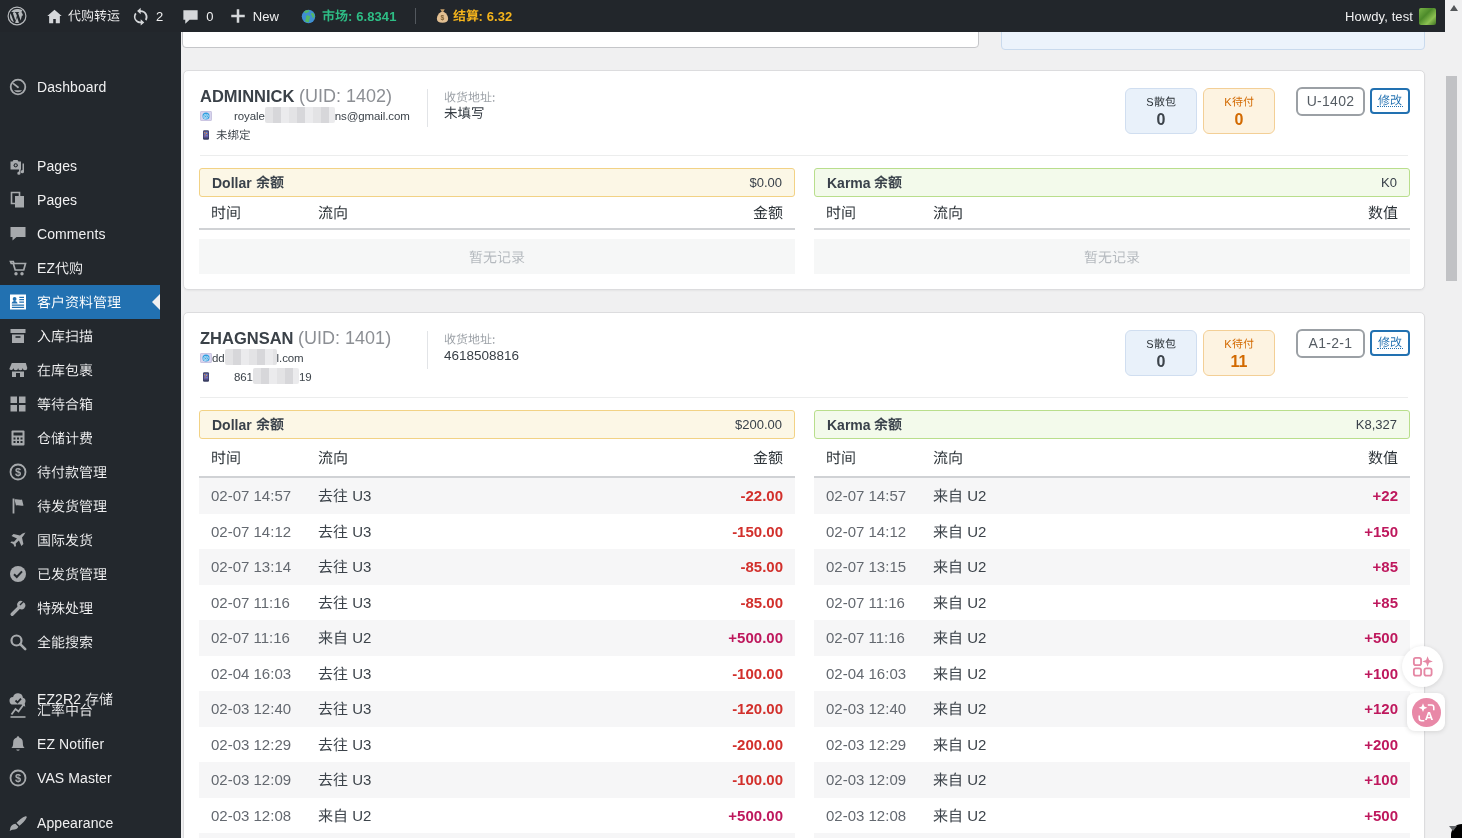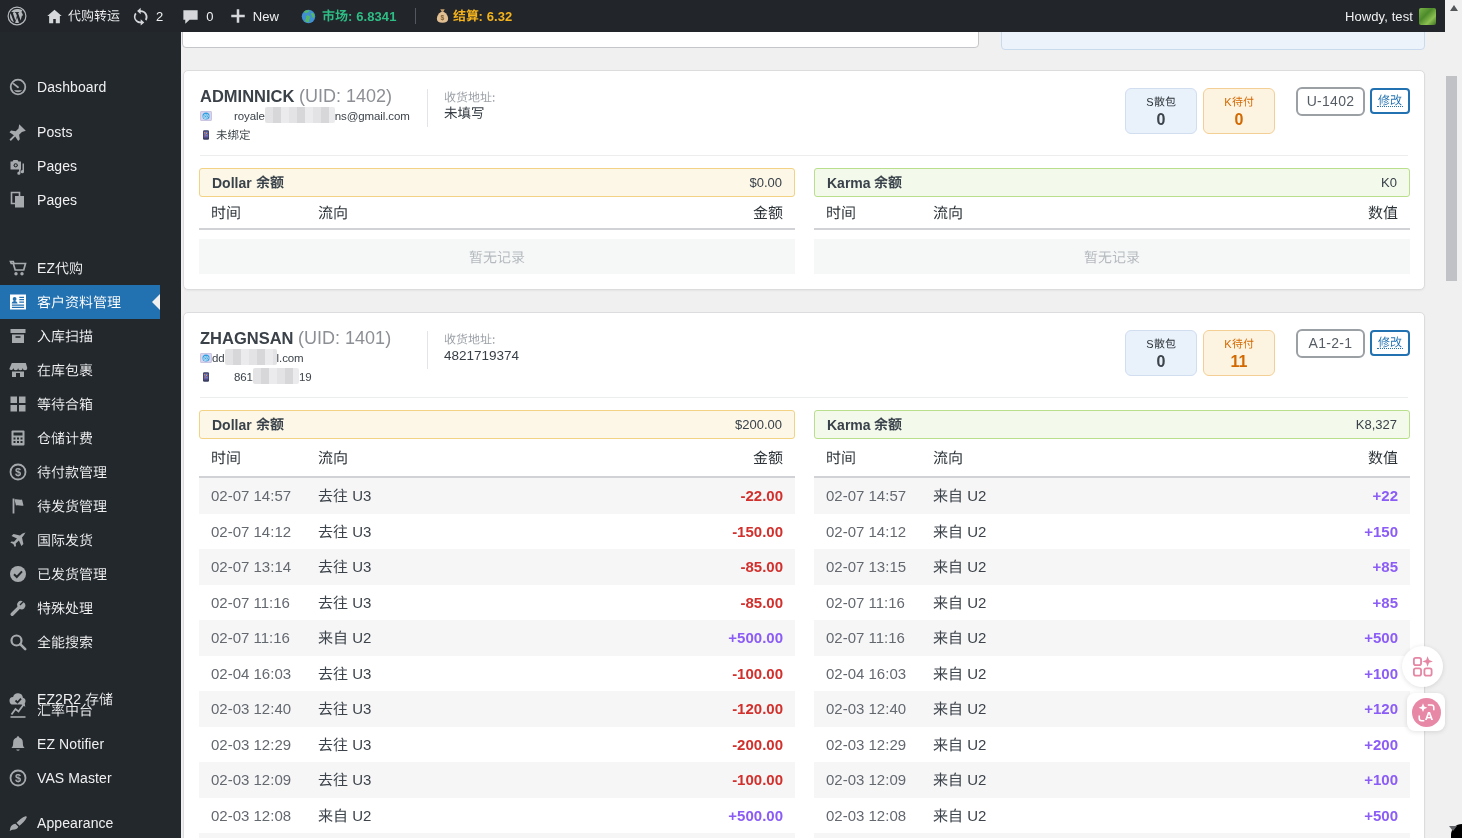--- a/index.html
+++ b/index.html
@@ -50,21 +50,21 @@
 .pamt{font-size:13px}
 .thead{display:flex;align-items:center;height:39px;border-bottom:2px solid #d0d2d5;color:#2c3338}
 .thead.th1{height:33px}
 .trow{display:flex;align-items:center;height:35.5px;color:#3c434a}
 .trow.odd{background:#f6f6f7}
 .c1{width:107px;padding-left:12px;flex-shrink:0}
 .c2{flex:1;padding-left:12px}
 .c3{padding-right:12px;text-align:right}
 .date{color:#646970}
 .neg{color:#d2302c;font-weight:bold}
-.pos{color:#8b5cf6;font-weight:bold}
+.pos{color:#be185d;font-weight:bold}
 .empty{margin-top:9px;height:35px;background:#f6f7f7;color:#b4b9be;font-size:14px;display:flex;align-items:center;justify-content:center}
 .fb1{position:absolute;left:1402px;top:646px;width:41px;height:41px;border-radius:50%;background:#fff;box-shadow:0 1px 5px rgba(0,0,0,.12);display:flex;align-items:center;justify-content:center;z-index:60}
 .fb2wrap{position:absolute;left:1407px;top:693px;width:38px;height:38px;border-radius:8px;background:#fff;box-shadow:0 1px 5px rgba(0,0,0,.12);display:flex;align-items:center;justify-content:center;z-index:60}
 .fb2{width:29px;height:29px;border-radius:50%;background:#e888a7;display:flex;align-items:center;justify-content:center}
 .sbar{position:absolute;left:1445px;top:0;width:17px;height:838px;background:#f0f0f1;z-index:55}
 .sarrow{position:absolute;left:4.5px;top:5px;width:0;height:0;border:4px solid transparent;border-bottom:6px solid #54575a;border-top:none}
 .sthumb{position:absolute;left:1px;top:76px;width:11px;height:205px;background:#c1c2c5}
 .corner{position:absolute;left:1451px;top:824px;width:11px;height:14px;background:#000;border-top-left-radius:11px;z-index:70}
 .ctri{position:absolute;left:1449px;top:826px;width:0;height:0;border:4.5px solid transparent;border-top:5.5px solid #63666a;z-index:71}
 </style></head>
@@ -188,21 +188,21 @@
           <g fill="#4fc3f7">
             <rect x="8.5" y="3.8" width="2" height="1.5"></rect>
             <rect x="5" y="6.5" width="1.5" height="1.5"></rect>
             <rect x="9" y="10.5" width="1.8" height="1.5"></rect>
           </g>
         </svg><span style="margin-left:24px">861<span class="blur" style="width:46px;height:16px;vertical-align:-3px"></span>19</span></div>
 <div class="vdiv"></div>
 <div class="alabel"><svg class="zh" style="width:4.28em;" viewBox="0 0 428 100">
           <path d="M55 23H96V31H55ZM58 4 65 5Q64 15 61 24Q58 33 55 41Q51 48 46 54Q46 53 45 52Q44 51 43 50Q42 49 41 48Q45 43 48 36Q52 29 54 21Q56 13 58 4ZM81 27 89 28Q86 45 81 58Q76 71 68 80Q60 90 47 96Q47 95 46 94Q45 93 44 92Q43 91 43 90Q54 84 62 75Q70 67 74 55Q79 43 81 27ZM58 30Q61 43 66 55Q71 67 79 76Q86 85 96 89Q96 90 95 91Q94 92 93 93Q92 95 91 96Q81 90 73 80Q66 71 60 58Q55 46 52 31ZM32 5H40V96H32ZM9 78 8 71 12 68 36 60Q36 61 37 63Q37 65 38 66Q29 70 24 71Q18 73 16 75Q13 76 11 77Q10 77 9 78ZM9 78Q9 77 8 76Q8 74 7 73Q7 72 6 71Q7 70 8 69Q10 67 10 64V15H17V71Q17 71 16 72Q15 72 13 73Q12 75 10 76Q9 77 9 78Z M146 57H154V66Q154 69 153 72Q152 76 150 79Q147 82 143 85Q138 88 130 91Q122 94 111 96Q111 95 110 94Q109 93 108 92Q107 91 106 90Q117 88 125 86Q132 83 136 81Q140 78 142 76Q145 73 145 71Q146 68 146 66ZM153 81 157 76Q161 77 167 79Q172 81 177 83Q182 84 186 86Q191 88 194 90L190 96Q187 94 182 92Q178 90 173 88Q168 86 163 84Q157 83 153 81ZM119 46H182V77H174V53H127V78H119ZM187 7 192 13Q186 16 177 19Q168 22 158 24Q149 26 139 28Q139 27 138 25Q138 24 137 23Q144 21 151 19Q158 18 165 16Q172 14 177 12Q183 10 187 7ZM152 4H160V30Q160 33 161 33Q162 34 165 34Q166 34 169 34Q171 34 174 34Q177 34 179 34Q182 34 183 34Q185 34 186 33Q187 32 187 30Q188 28 188 24Q189 24 191 25Q193 26 194 26Q194 32 193 35Q192 38 190 39Q187 40 183 40Q183 40 181 40Q179 40 176 40Q174 40 172 40Q169 40 167 40Q166 40 165 40Q160 40 157 40Q154 39 153 37Q152 34 152 30ZM133 4 140 6Q136 11 131 16Q126 20 120 24Q115 28 109 31Q109 30 108 29Q107 28 106 27Q105 26 104 26Q109 23 115 19Q120 16 125 12Q130 8 133 4ZM123 18 128 12 130 13V42H123Z M264 4H271V74H264ZM232 45 286 23 289 29 235 52ZM243 13H250V80Q250 83 251 84Q251 86 253 86Q255 87 258 87Q259 87 261 87Q264 87 267 87Q270 87 273 87Q276 87 278 87Q281 87 282 87Q285 87 287 86Q288 85 289 82Q289 78 290 73Q291 74 293 74Q295 75 296 76Q296 82 295 86Q293 90 290 92Q288 94 282 94Q282 94 279 94Q277 94 273 94Q270 94 267 94Q263 94 261 94Q258 94 258 94Q252 94 249 93Q246 91 244 88Q243 86 243 80ZM285 24H284L286 22L287 21L292 23L292 24Q292 31 292 38Q292 44 292 49Q292 54 291 57Q291 61 291 62Q290 65 289 67Q288 68 285 69Q283 69 281 69Q278 69 276 69Q276 68 275 66Q275 64 274 63Q276 63 278 63Q280 63 281 63Q282 63 283 62Q284 62 284 60Q284 59 284 56Q284 53 285 48Q285 44 285 37Q285 31 285 24ZM204 28H236V35H204ZM217 5H224V70H217ZM203 73Q207 71 213 69Q218 67 224 64Q230 62 236 59L237 66Q229 70 221 74Q213 77 206 80Z M368 39H395V46H368ZM331 85H396V92H331ZM366 5H373V89H366ZM343 26H351V88H343ZM304 28H338V35H304ZM318 5H325V69H318ZM303 72Q308 70 313 68Q319 66 325 63Q332 61 338 59L339 65Q331 69 322 73Q313 76 306 79Z M414 49Q411 49 409 47Q407 45 407 42Q407 39 409 37Q411 35 414 35Q417 35 419 37Q421 39 421 42Q421 45 419 47Q417 49 414 49ZM414 89Q411 89 409 87Q407 85 407 82Q407 79 409 77Q411 75 414 75Q417 75 419 77Q421 79 421 82Q421 85 419 87Q417 89 414 89Z"></path>
         </svg></div>
-<div class="avalue">4821719374</div>
+<div class="avalue">4618508816</div>
 <div class="badge bs" style="left:941px">
         <div class="blab"><span class="lat">S</span><svg class="zh" style="width:2.00em;" viewBox="0 0 200 100">
             <path d="M6 16H53V22H6ZM4 34H53V41H4ZM15 60H43V66H15ZM15 73H43V79H15ZM16 5H23V38H16ZM36 5H42V38H36ZM11 47H44V53H18V96H11ZM40 47H47V88Q47 91 46 92Q46 94 44 95Q42 95 39 96Q36 96 31 96Q31 95 30 93Q30 91 29 90Q32 90 35 90Q38 90 39 90Q39 90 40 89Q40 89 40 88ZM60 23H96V30H60ZM63 4 70 5Q69 15 67 24Q64 33 61 40Q58 48 54 54Q54 54 53 52Q52 51 51 50Q50 49 49 48Q52 43 55 36Q58 29 60 21Q62 12 63 4ZM82 26 90 27Q87 44 83 57Q79 70 71 80Q64 89 52 96Q52 95 51 94Q50 93 49 92Q48 91 47 90Q59 84 66 75Q73 66 77 54Q80 42 82 26ZM64 29Q67 42 71 54Q75 66 81 76Q88 85 97 90Q96 90 95 91Q94 93 93 94Q92 95 91 96Q82 90 75 80Q69 71 65 58Q61 45 58 30Z M130 3 138 6Q135 13 130 20Q126 27 120 33Q115 39 110 44Q109 43 108 42Q107 41 106 40Q104 39 103 38Q109 34 114 29Q119 23 123 17Q127 10 130 3ZM127 17H183V25H124ZM180 17H187Q187 17 187 18Q187 19 187 20Q187 21 187 21Q187 34 186 42Q186 51 186 57Q185 62 184 65Q184 68 182 70Q181 71 180 72Q178 73 176 73Q174 73 171 73Q168 73 164 73Q164 71 164 69Q163 67 162 66Q166 66 168 66Q171 66 172 66Q174 66 174 66Q175 66 176 65Q177 64 177 61Q178 58 178 53Q179 48 179 39Q179 31 180 19ZM120 35H127V80Q127 83 128 84Q129 86 131 86Q134 87 140 87Q141 87 144 87Q147 87 150 87Q154 87 158 87Q162 87 166 87Q170 87 173 87Q176 87 178 87Q182 87 184 86Q186 85 187 82Q188 79 189 74Q190 75 192 76Q194 77 196 77Q195 83 194 87Q192 91 188 92Q185 94 178 94Q177 94 174 94Q171 94 167 94Q163 94 159 94Q154 94 150 94Q147 94 144 94Q141 94 140 94Q132 94 128 93Q123 92 121 89Q120 86 120 80ZM122 35H160V65H122V58H153V42H122Z"></path>
           </svg></div>
         <div class="bnum">0</div>
       </div>
 <div class="badge bk" style="left:1019px">
         <div class="blab"><span class="lat">K</span><svg class="zh" style="width:2.00em;" viewBox="0 0 200 100">
             <path d="M39 17H91V24H39ZM34 55H96V62H34ZM33 37H96V43H33ZM61 4H68V40H61ZM75 42H82V87Q82 90 81 92Q80 94 78 95Q76 95 72 96Q68 96 62 96Q62 94 61 92Q60 90 59 89Q62 89 65 89Q68 89 70 89Q72 89 73 89Q74 89 74 88Q75 88 75 87ZM42 68 48 64Q50 67 52 70Q55 73 57 76Q59 79 60 82L53 85Q52 83 50 80Q48 77 46 74Q44 70 42 68ZM27 26 34 29Q31 35 26 41Q22 47 17 52Q12 57 7 61Q7 60 6 59Q5 57 4 56Q4 54 3 54Q7 50 12 46Q16 41 20 36Q24 31 27 26ZM26 4 33 7Q30 11 26 16Q22 20 17 24Q13 28 8 31Q8 30 7 29Q6 28 6 27Q5 26 4 25Q8 22 12 19Q16 15 20 12Q23 8 26 4ZM18 44 25 37 26 37V96H18Z M134 26H195V34H134ZM175 5H183V86Q183 90 181 92Q180 94 177 95Q174 96 169 96Q164 96 156 96Q156 95 155 94Q155 92 154 91Q153 90 153 89Q157 89 161 89Q165 89 168 89Q171 89 172 89Q174 89 174 88Q175 87 175 86ZM141 47 147 44Q150 48 153 53Q156 57 158 61Q161 66 162 69L155 72Q154 69 151 65Q149 61 146 56Q143 51 141 47ZM119 31 126 24 126 24V96H119ZM129 5 137 7Q133 16 129 24Q124 32 119 40Q114 47 108 53Q108 52 107 50Q106 49 105 48Q104 46 104 45Q109 40 114 34Q118 27 123 20Q127 12 129 5Z"></path>
           </svg></div>
@@ -455,47 +455,47 @@
 <div class="mi" style="top:38px">
       <span class="mic">
         <svg width="20" height="20" viewBox="0 0 20 20" style="">
           <circle cx="10" cy="10" r="7.3" fill="none" stroke="currentColor" stroke-width="1.8"></circle>
           <path d="M10 10.3L5.7 6.9" stroke="currentColor" stroke-width="1.8" stroke-linecap="round"></path>
           <path d="M5.9 13.2a5.3 5.3 0 0 0 8.2 0z" fill="currentColor"></path>
         </svg>
       </span>
       <span class="mlabel"><span class="lat">Dashboard</span></span>
     </div>
-<div class="mi" style="top:83px">
-      <span class="mic">
-        <svg width="20" height="20" viewBox="0 0 20 20" style="">
-          <path d="M11.2 2.2l6.6 6.6-3.9 1.1-2.8 2.8.7 4.6-1.6 1.6-3-4.4-4.4 4.4-1.3-1.3 4.4-4.4-4.4-3 1.6-1.6 4.6.7 2.8-2.8z" fill="currentColor"></path>
-        </svg>
-      </span>
-      <span class="mlabel"><span class="lat">Posts</span></span>
-    </div>
 <div class="mi" style="top:117px">
       <span class="mic">
         <svg width="20" height="20" viewBox="0 0 20 20" style="">
           <path d="M2.5 5.5h2l1-1.5h4l1 1.5h2.5v8h-10.5z" fill="currentColor"></path>
           <circle cx="7.7" cy="9.3" r="2.1" fill="#23282d"></circle>
           <circle cx="7.7" cy="9.3" r="1.1" fill="currentColor"></circle>
           <path d="M14.5 7.5h1.5v8.2a1.6 1.6 0 1 1-1.5-1.6zM11 10.5h1.5v6.7a1.6 1.6 0 1 1-1.5-1.6z" fill="currentColor"></path>
         </svg>
       </span>
       <span class="mlabel"><span class="lat">Pages</span></span>
     </div>
 <div class="mi" style="top:151px">
       <span class="mic">
         <svg width="20" height="20" viewBox="0 0 20 20" style="">
           <path d="M3.5 2.5h8v11h-8z" fill="none" stroke="currentColor" stroke-width="1.6"></path>
           <path d="M7 6h9v11.5h-9z" fill="currentColor"></path>
         </svg>
       </span>
       <span class="mlabel"><span class="lat">Pages</span></span>
+    </div>
+<div class="mi" style="top:185px">
+      <span class="mic">
+        <svg width="20" height="20" viewBox="0 0 20 20" style="">
+          <path d="M2.5 3h15v10h-9l-4 3.5V13h-2z" fill="currentColor"></path>
+        </svg>
+      </span>
+      <span class="mlabel"><span class="lat">Comments</span></span>
     </div>
 <div class="mi" style="top:219px">
       <span class="mic">
         <svg width="20" height="20" viewBox="0 0 20 20" style="">
           <path d="M2.5 3.5h2.8l.7 2h11.5l-1.8 6.5H7.2L5.3 5.5h-2z" fill="none" stroke="currentColor" stroke-width="1.7"></path>
           <circle cx="8" cy="15.7" r="1.7" fill="currentColor"></circle>
           <circle cx="14" cy="15.7" r="1.7" fill="currentColor"></circle>
         </svg>
       </span>
       <span class="mlabel"><span class="lat">EZ</span><svg class="zh" style="width:2.00em;" viewBox="0 0 200 100">

